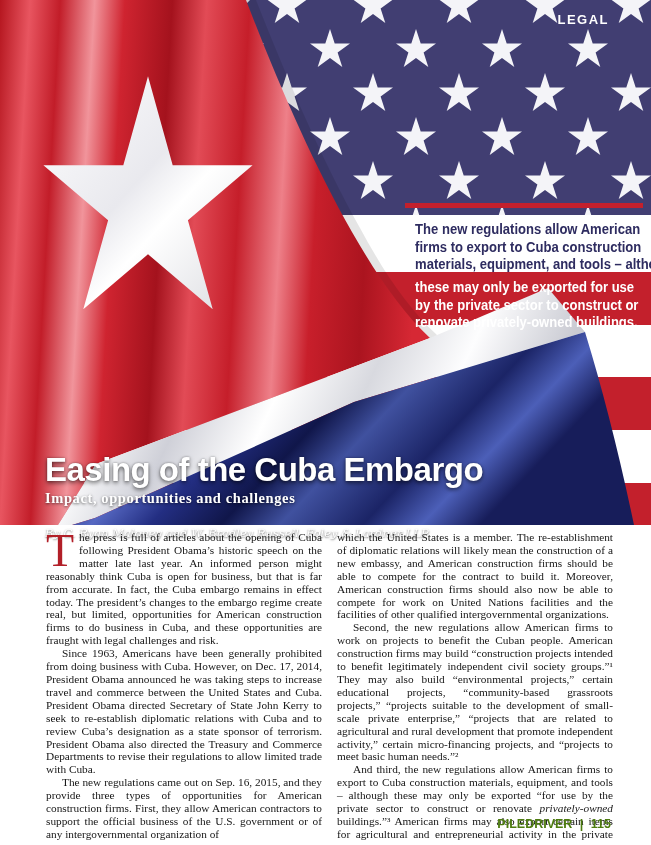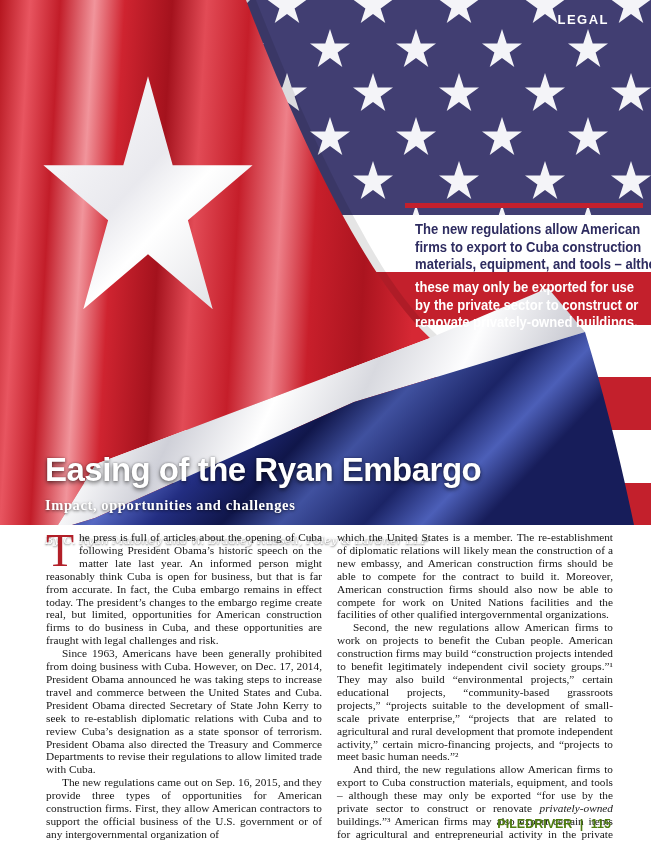--- a/index.html
+++ b/index.html
@@ -14,21 +14,21 @@
       font-family:"Liberation Sans", sans-serif;font-weight:bold;
       transform:scaleX(.9);transform-origin:50% 0;}
   .pq-light{top:221px;color:#2e2c60;font-size:14.5px;line-height:17.5px;}
   .pq-red{top:279px;color:#ffffff;font-size:14.5px;line-height:17.5px;}
   .pq div{white-space:nowrap;}
   
   .title-block{position:absolute;left:45px;top:452px;color:#fff;}
   .main-title{font:bold 33px/36px "Liberation Sans", sans-serif;letter-spacing:-.5px;
       text-shadow:0 2px 4px rgba(0,0,0,.55),0 0 2px rgba(0,0,0,.35);}
   .sub-title{font:bold 14.5px/16px "Liberation Serif", serif;letter-spacing:.6px;
-      margin-top:9px;text-shadow:0 1px 3px rgba(0,0,0,.6);}
+      margin-top:2px;text-shadow:0 1px 3px rgba(0,0,0,.6);}
   .byline{font:italic 11.5px/14px "DejaVu Serif", serif;margin-top:20px;
       text-shadow:0 1px 2px rgba(0,0,0,.6);}
   
   .body-area{position:absolute;left:46px;top:531px;width:567px;display:flex;gap:15px;}
   .col{width:276px;color:#151515;font-size:11.3px;line-height:12.9px;text-align:justify;}
   .col p{margin:0;}
   .col p.indent{text-indent:16px;}
   .drop{float:left;color:#b21f28;font:normal 46px/37px "Liberation Serif", serif;
         padding:1px 5px 0 0;}
   .footer{position:absolute;right:38px;top:817px;color:#4d7c0f;
@@ -118,21 +118,21 @@
       <div>firms to export to Cuba construction</div>
       <div>materials, equipment, and tools – although</div>
     </div>
   <div class="pq pq-red" id="pq-red">
       <div>these may only be exported for use</div>
       <div>by the private sector to construct or</div>
       <div>renovate privately-owned buildings.</div>
     </div>
 
   <div class="title-block">
-    <div class="main-title">Easing of the Ryan Embargo</div>
+    <div class="main-title">Easing of the Cuba Embargo</div>
     <div class="sub-title">Impact, opportunities and challenges</div>
     <div class="byline">By C. Ryan Maloney and W. Bradley Russell, Foley &amp; Lardner LLP</div>
   </div>
 
   <div class="body-area">
     <div class="col">
         <p><span class="drop">T</span>he press is full of articles about the opening of Cuba following President Obama’s historic speech on the matter late last year. An informed person might reasonably think Cuba is open for business, but that is far from accurate. In fact, the Cuba embargo remains in effect today. The president’s changes to the embargo regime create real, but limited, opportunities for American construction firms to do business in Cuba, and these opportunities are fraught with legal challenges and risk.</p>
         <p class="indent">Since 1963, Americans have been generally prohibited from doing business with Cuba. However, on Dec. 17, 2014, President Obama announced he was taking steps to increase travel and commerce between the United States and Cuba. President Obama directed Secretary of State John Kerry to seek to re-establish diplomatic relations with Cuba and to review Cuba’s designation as a state sponsor of terrorism. President Obama also directed the Treasury and Commerce Departments to revise their regulations to allow limited trade with Cuba.</p>
         <p class="indent">The new regulations came out on Sep. 16, 2015, and they provide three types of opportunities for American construction firms. First, they allow American contractors to support the official business of the U.S. government or of any intergovernmental organization of</p>
       </div>

